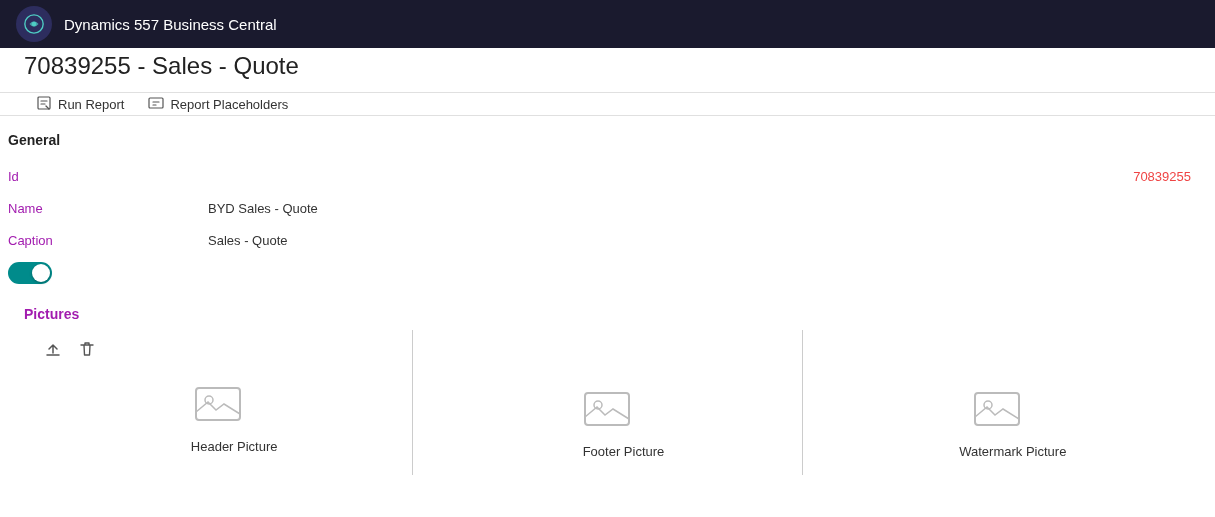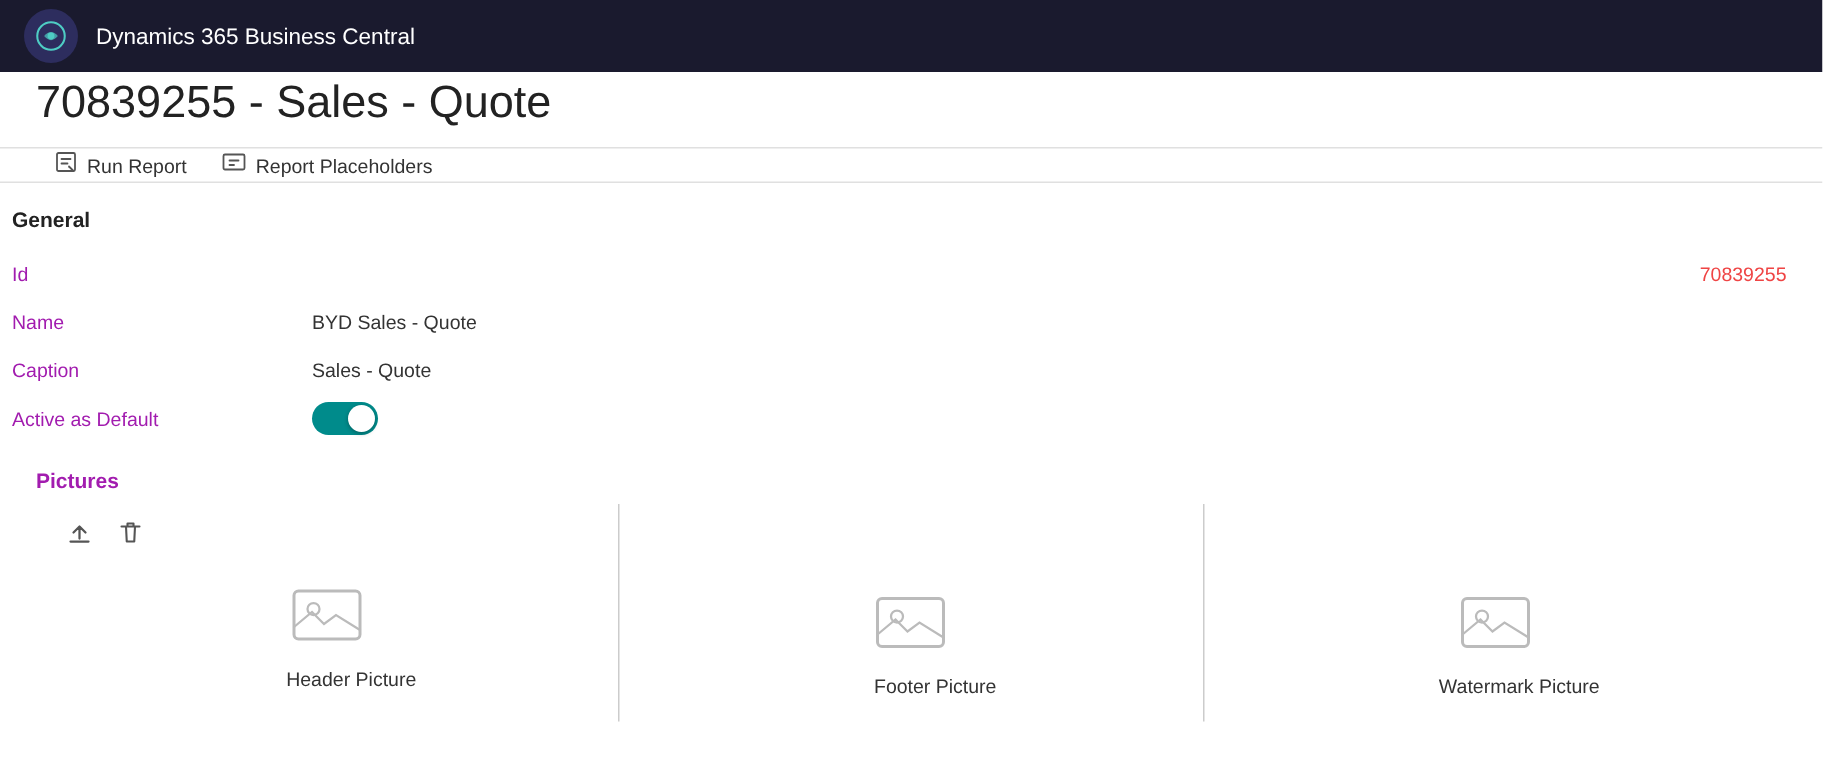--- a/index.html
+++ b/index.html
@@ -76,21 +76,21 @@
       display: flex;
       align-items: center;
       justify-content: center;
       cursor: pointer;
       color: #0078d4;
       font-size: 16px;
     }
 
     
     .page-title {
-      font-size: 30px;
+      font-size: 24px;
       font-weight: 300;
       color: #222;
       padding: 4px 24px 12px 24px;
     }
 
     
     .toolbar {
       display: flex;
       align-items: center;
       gap: 0;
@@ -234,21 +234,21 @@
 <body>
 
 <div class="topbar">
   <div class="topbar-logo">
     <svg width="22" height="22" viewBox="0 0 24 24" fill="none" xmlns="http://www.w3.org/2000/svg">
       <circle cx="12" cy="12" r="10" stroke="#4ecdc4" stroke-width="1.5" fill="none"></circle>
       <path d="M7 12 Q12 6 17 12 Q12 18 7 12Z" fill="#4ecdc4" opacity="0.7"></path>
       <circle cx="12" cy="12" r="2.5" fill="#4ecdc4"></circle>
     </svg>
   </div>
-  <span class="topbar-title">Dynamics 365 Business Central</span>
+  <span class="topbar-title">Dynamics 557 Business Central</span>
 </div>
 
 <div class="content">
 
 
   <div class="page-title">70839255 - Sales - Quote</div>
 
   <div class="toolbar">
     <button class="toolbar-btn">
       <span class="toolbar-icon">
@@ -283,21 +283,20 @@
       <span class="form-label">Name</span>
       <span class="form-value">BYD Sales - Quote</span>
     </div>
 
     <div class="form-row">
       <span class="form-label">Caption</span>
       <span class="form-value">Sales - Quote</span>
     </div>
 
     <div class="form-row">
-      <span class="form-label">Active as Default</span>
       <div class="toggle"></div>
     </div>
   </div>
 
   <div class="pictures-section">
     <div class="pictures-title">Pictures</div>
 
     <div class="pictures-area">
 
       <div class="picture-column">

